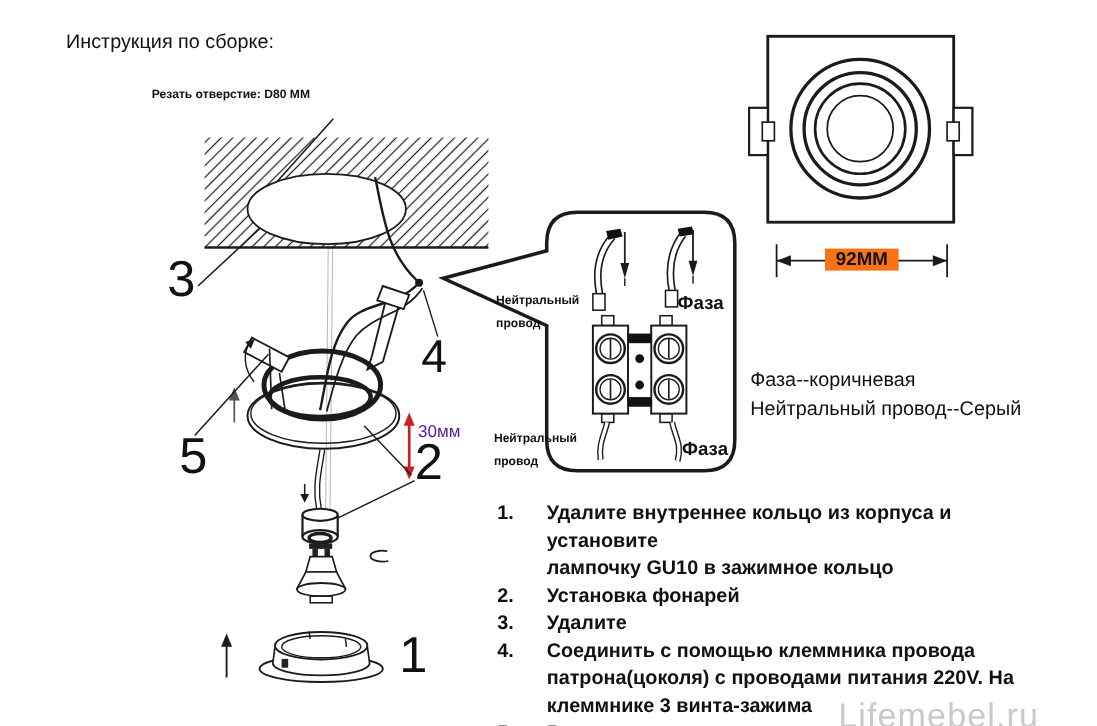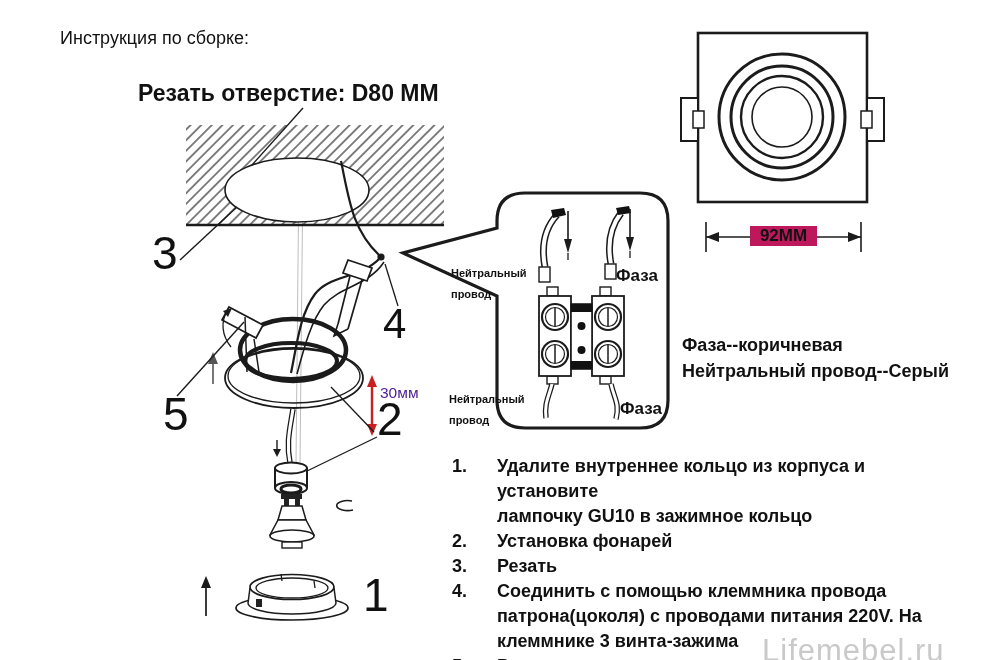--- a/index.html
+++ b/index.html
@@ -3,35 +3,35 @@
 <meta charset="utf-8">
 <style>
   html,body{margin:0;padding:0;background:#fff;}
   #canvas{
     position:relative;width:997px;height:660px;background:#fff;overflow:hidden;
     font-family:"Liberation Sans","DejaVu Sans",sans-serif;color:#111;margin-top:24px;
   }
   #art{position:absolute;left:0;top:0;}
   .txt{position:absolute;white-space:pre-line;}
   .title{left:60px;top:4px;font-size:18px;}
-  .cutlabel{left:138px;top:56px;font-size:23px;font-weight:700;}
+  .cutlabel{left:138px;top:56px;font-size:11px;font-weight:700;}
   .pn{position:absolute;font-size:46px;line-height:1;font-weight:400;color:#111;}
   .pn3{left:152px;top:206px;}
   .pn4{left:383px;top:279px;font-size:42px;}
   .pn5{left:163px;top:367px;}
   .pn2{left:377px;top:372px;}
   .pn1{left:363px;top:548px;}
   .depth{left:380px;top:360px;font-size:15.5px;color:#4c1d95;}
   .wl{position:absolute;font-weight:700;font-size:11px;line-height:21px;white-space:pre-line;}
   .neutral-top{left:451px;top:239px;}
   .phase-top{left:616px;top:241px;font-size:17px;}
   .neutral-bottom{left:449px;top:365px;}
   .phase-bottom{left:620px;top:374px;font-size:17px;}
-  .wirenote{left:682px;top:308px;font-size:18px;font-weight:700;line-height:26px;}
-  .dim92{left:750px;top:202px;width:67px;text-align:center;background:#be185d;font-size:17px;font-weight:600;}
+  .wirenote{left:682px;top:308px;font-size:18px;font-weight:400;line-height:26px;}
+  .dim92{left:750px;top:202px;width:67px;text-align:center;background:#f97316;font-size:17px;font-weight:600;}
   .steps{position:absolute;left:452px;top:430px;width:505px;font-size:18px;font-weight:700;line-height:25px;}
   .step{display:flex;}
   .step-num{width:45px;flex:0 0 45px;}
   .step-text{flex:1;white-space:pre-line;}
   .caption{left:332px;top:632px;font-size:17.5px;font-weight:400;}
   .watermark{left:762px;top:609px;font-size:31px;color:#c9c9c9;letter-spacing:1px;}
 </style>
 </head>
 <body>
 
@@ -230,21 +230,21 @@
       <div class="step-num">1.</div>
       <div class="step-text">Удалите внутреннее кольцо из корпуса и установите
 лампочку GU10 в зажимное кольцо</div>
     </div>
     <div class="step">
       <div class="step-num">2.</div>
       <div class="step-text">Установка фонарей</div>
     </div>
     <div class="step">
       <div class="step-num">3.</div>
-      <div class="step-text">Резать</div>
+      <div class="step-text">Удалите</div>
     </div>
     <div class="step">
       <div class="step-num">4.</div>
       <div class="step-text">Соединить с помощью клеммника провода
 патрона(цоколя) с проводами питания 220V. На
 клеммнике 3 винта-зажима</div>
     </div>
     <div class="step">
       <div class="step-num">5.</div>
       <div class="step-text">Расположение отверстия</div>

